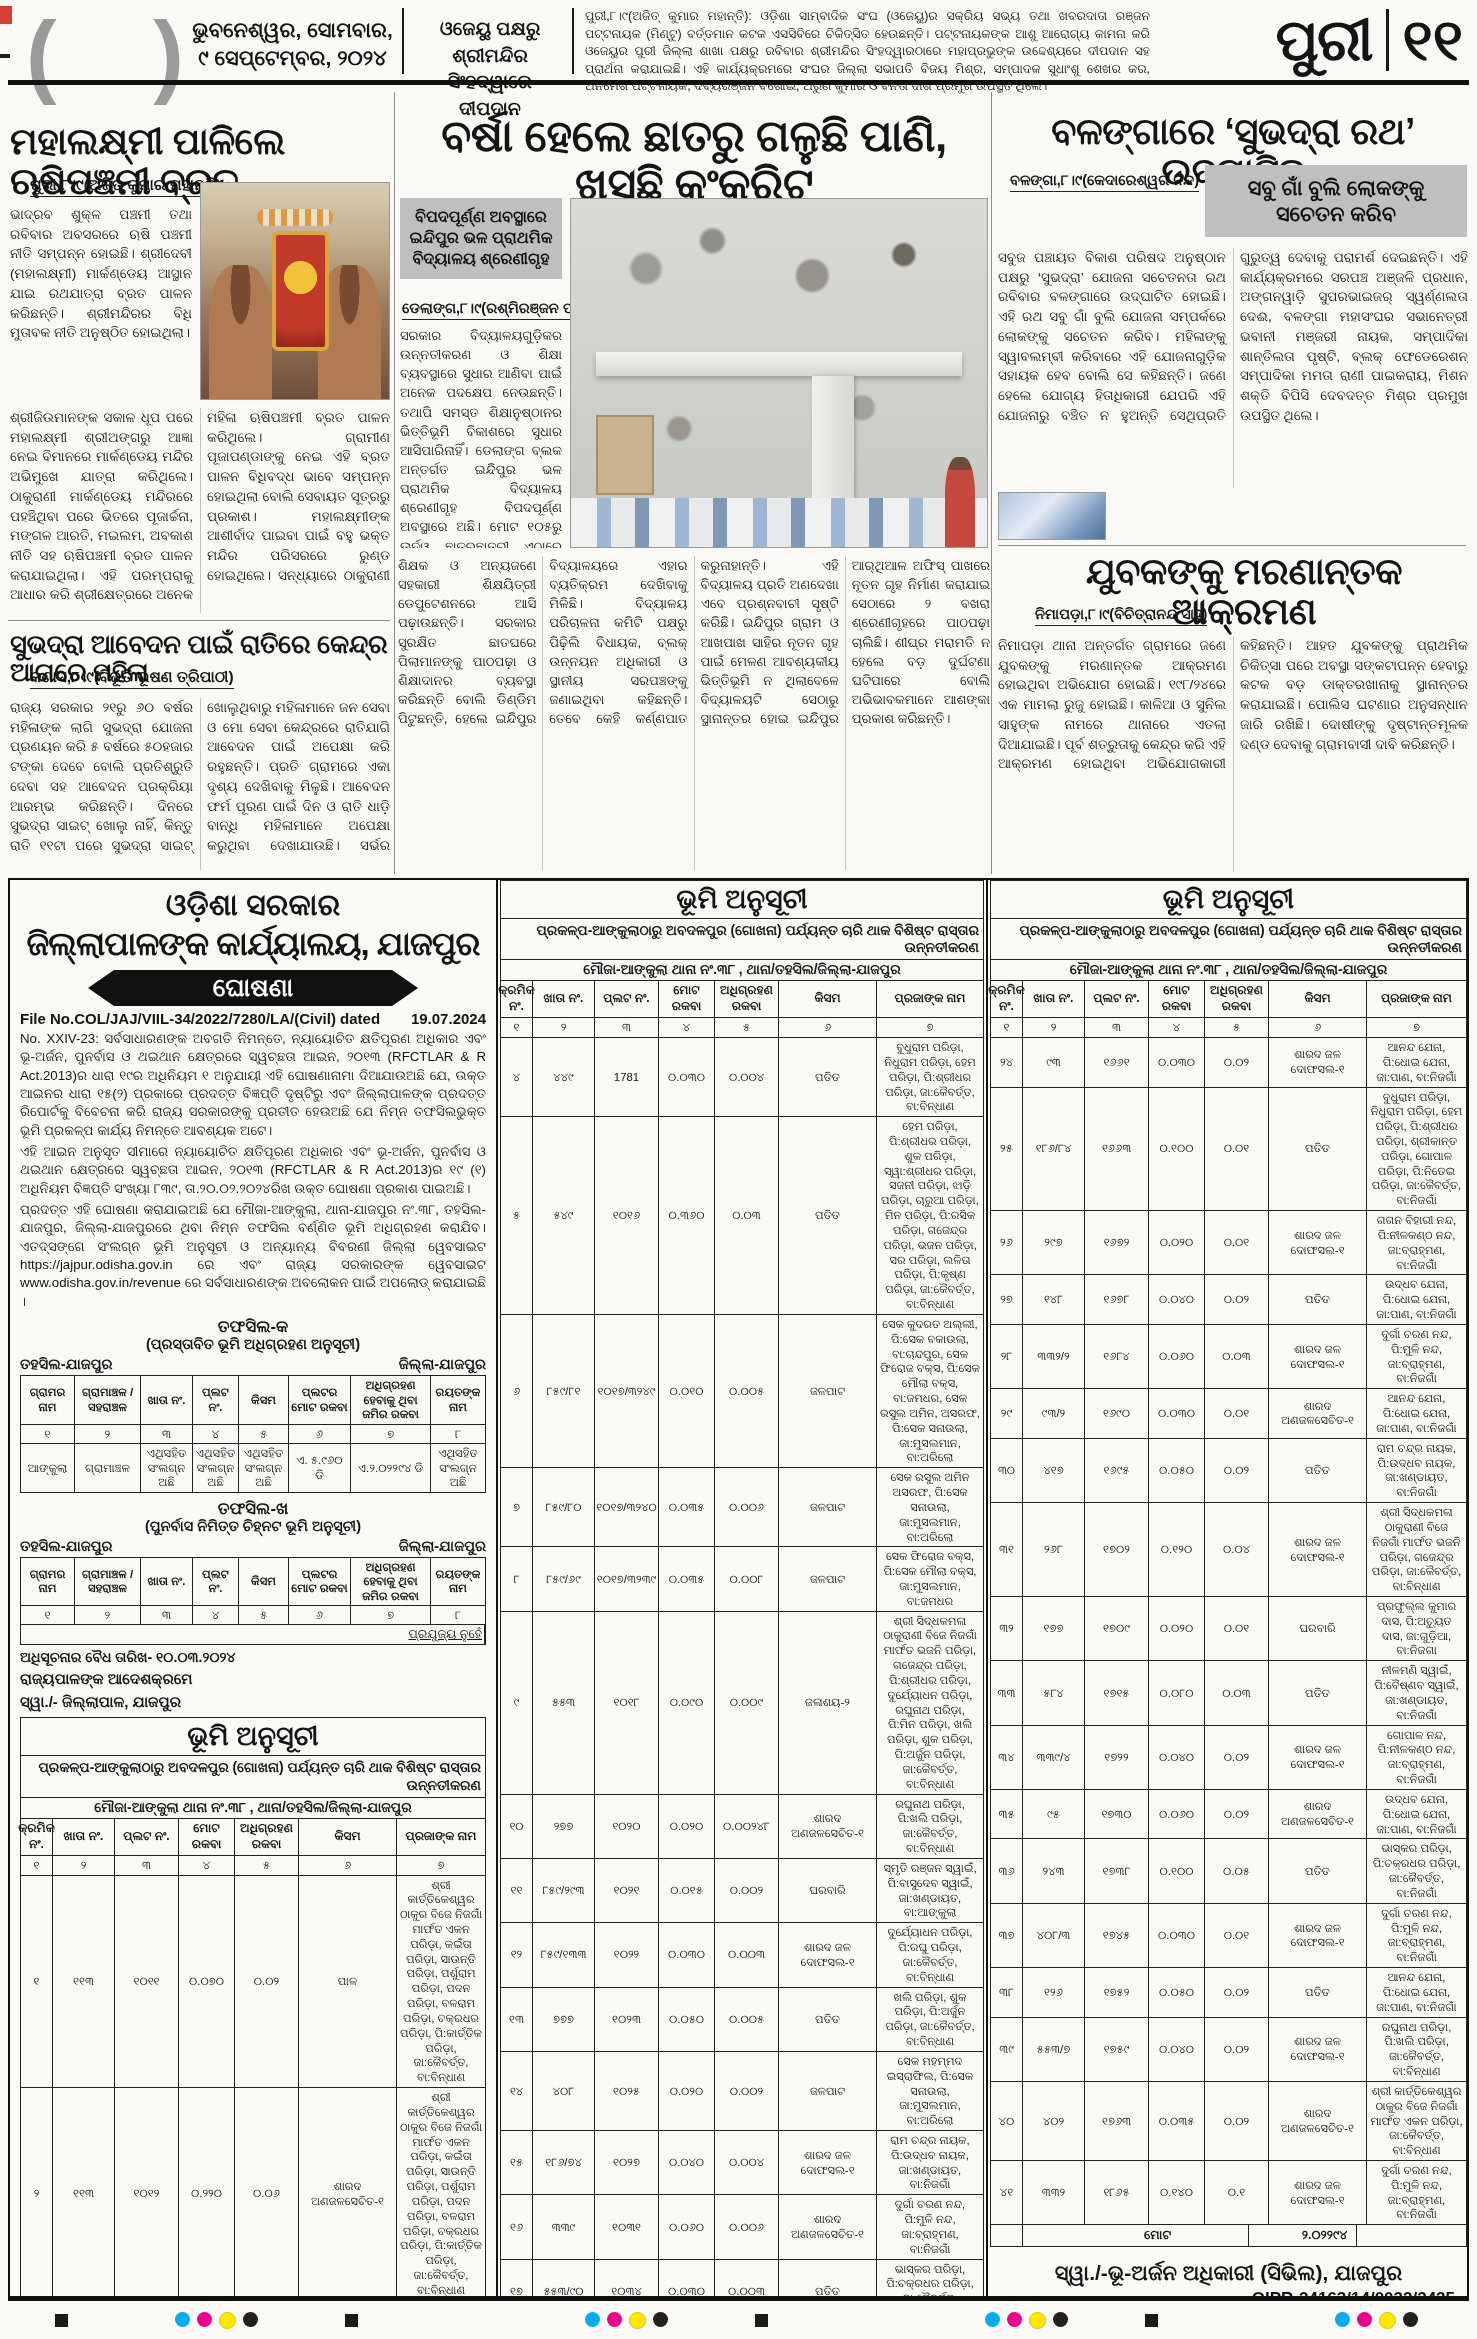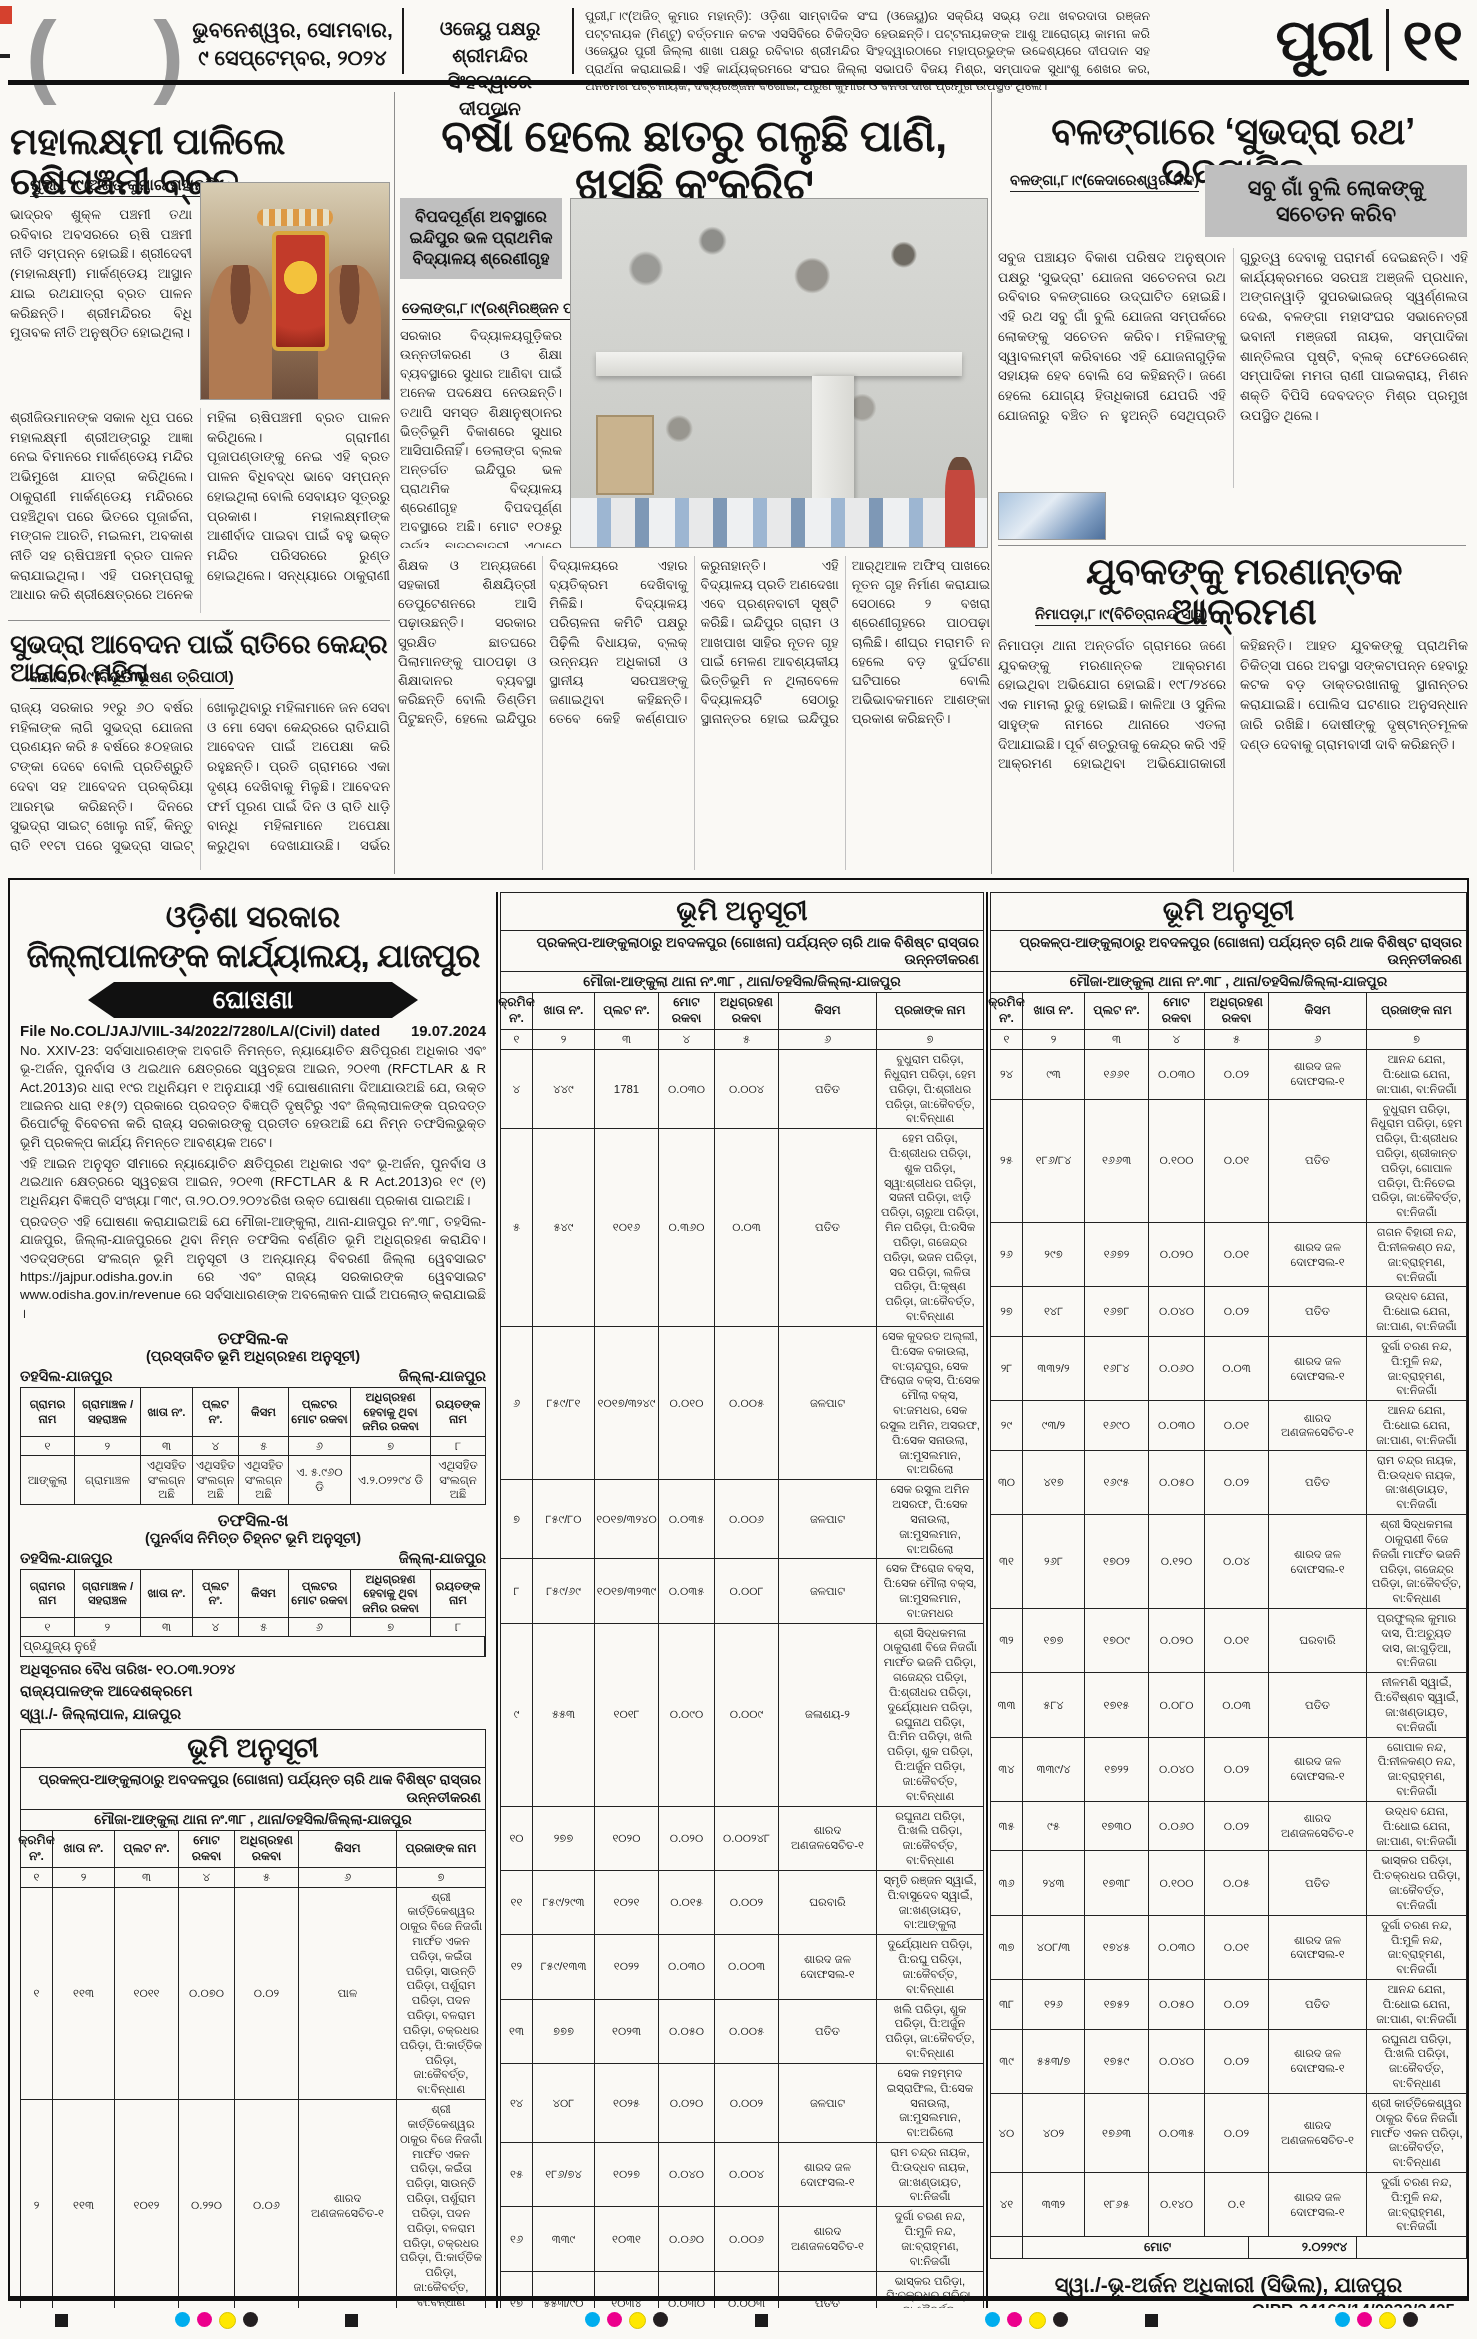--- a/index.html
+++ b/index.html
@@ -69,40 +69,40 @@
   .pc-beam{position:absolute;left:6%;top:44%;width:88%;height:7%;background:linear-gradient(180deg,#f2f2ef,#d7d7d2);box-shadow:0 3px 5px rgba(0,0,0,.25);}
   .pc-pillar{position:absolute;left:58%;top:51%;width:10%;height:49%;background:linear-gradient(90deg,#efefec,#d8d8d3);box-shadow:2px 0 4px rgba(0,0,0,.2);}
   .pc-board{position:absolute;left:6%;top:62%;width:13%;height:22%;background:#c9b38e;border:2px solid #a5906c;}
   .pc-kids{position:absolute;left:0;bottom:0;width:100%;height:14%;background:
       repeating-linear-gradient(90deg,#eef0f2 0 26px,#9db6d2 26px 40px,#e8e9ea 40px 64px,#7e98b6 64px 78px);}
   .pc-teacher{position:absolute;right:3%;bottom:0;width:7%;height:26%;background:linear-gradient(180deg,#6c4b3a 14%,#c4483e 15%);border-radius:40% 40% 0 0;}
   .photo-small-bg{background:linear-gradient(135deg,#aac4de 0%,#e4ecf4 40%,#7e9cc0 75%,#4d6f9b 100%);}
 
   
   .notice-box{left:8px;top:878px;width:1461px;height:1420px;border:2.5px solid #111;box-sizing:border-box;background:#faf9f5;}
-  .ncol{position:absolute;top:0;height:100%;overflow:hidden;box-sizing:border-box;padding:8px 10px;margin-top:12px;}
+  .ncol{position:absolute;top:0;height:100%;overflow:hidden;box-sizing:border-box;padding:8px 10px;}
   .ncolL{left:0;width:486px;}
   .ncolM{left:486px;width:492px;border-left:2px solid #111;border-right:2px solid #111;padding:0;}
   .ncolR{left:978px;width:481px;padding:0;}
   .gov-t1{font-size:30px;} .gov-t2{font-size:33px;letter-spacing:-1px;margin-top:2px;}
   .ribbon{margin:6px auto 4px;width:330px;height:36px;background:#111;color:#fff;font-size:25px;font-weight:bold;
           display:flex;align-items:center;justify-content:center;
           clip-path:polygon(0 50%,26px 0,calc(100% - 26px) 0,100% 50%,calc(100% - 26px) 100%,26px 100%);}
   .fileline{display:flex;justify-content:space-between;font-size:15px;font-weight:bold;margin:4px 0 2px;}
   .npara{font-size:13.3px;line-height:1.38;margin:3px 0;}
   .sched-title{font-size:16.5px;font-weight:bold;margin-top:6px;}
   .sched-sub{font-size:14.5px;font-weight:bold;}
   .tehsil-line{display:flex;justify-content:space-between;font-size:14.5px;font-weight:bold;margin:3px 0 2px;}
   .sgrid{border:1.5px solid #222;border-bottom:none;}
   .sg-r{display:grid;grid-template-columns:54px 66px 52px 46px 50px 62px 80px 1fr;}
   .sg-r > div{border-right:1.5px solid #222;border-bottom:1.5px solid #222;font-size:11.6px;line-height:1.25;
               display:flex;align-items:center;justify-content:center;text-align:center;padding:2px 2px;min-height:16px;box-sizing:border-box;}
   .sg-r > div:last-child{border-right:none;}
   .sg-head > div{font-weight:bold;}
-  .sg-na{border-right:1.5px solid #222;border-bottom:1.5px solid #222;font-size:12.5px;text-align:left;padding:2px;}
+  .sg-na{border-right:1.5px solid #222;border-bottom:1.5px solid #222;font-size:12.5px;text-align:right;padding:2px;text-decoration:underline;}
   .validline{font-size:14px;font-weight:bold;margin-top:4px;}
   .orderline{text-align:left;font-size:15px;font-weight:bold;line-height:1.5;margin:2px 6px 4px 0;}
 
   
   .lt{box-sizing:border-box;}
   .lt-title{border:1.5px solid #222;border-bottom:none;font-size:27px;font-weight:bold;text-align:center;padding:3px 0;}
   .lt-proj{border:1.5px solid #222;border-bottom:none;font-size:13.8px;font-weight:bold;text-align:right;padding:3px 4px;line-height:1.25;}
   .lt-mouza{border:1.5px solid #222;border-bottom:none;font-size:13.8px;font-weight:bold;text-align:center;padding:2px 4px;}
   .lt-grid{border:1.5px solid #222;border-bottom:none;}
   .lt-r{display:grid;grid-template-columns:32px 62px 64px 56px 64px 98px 1fr;}

